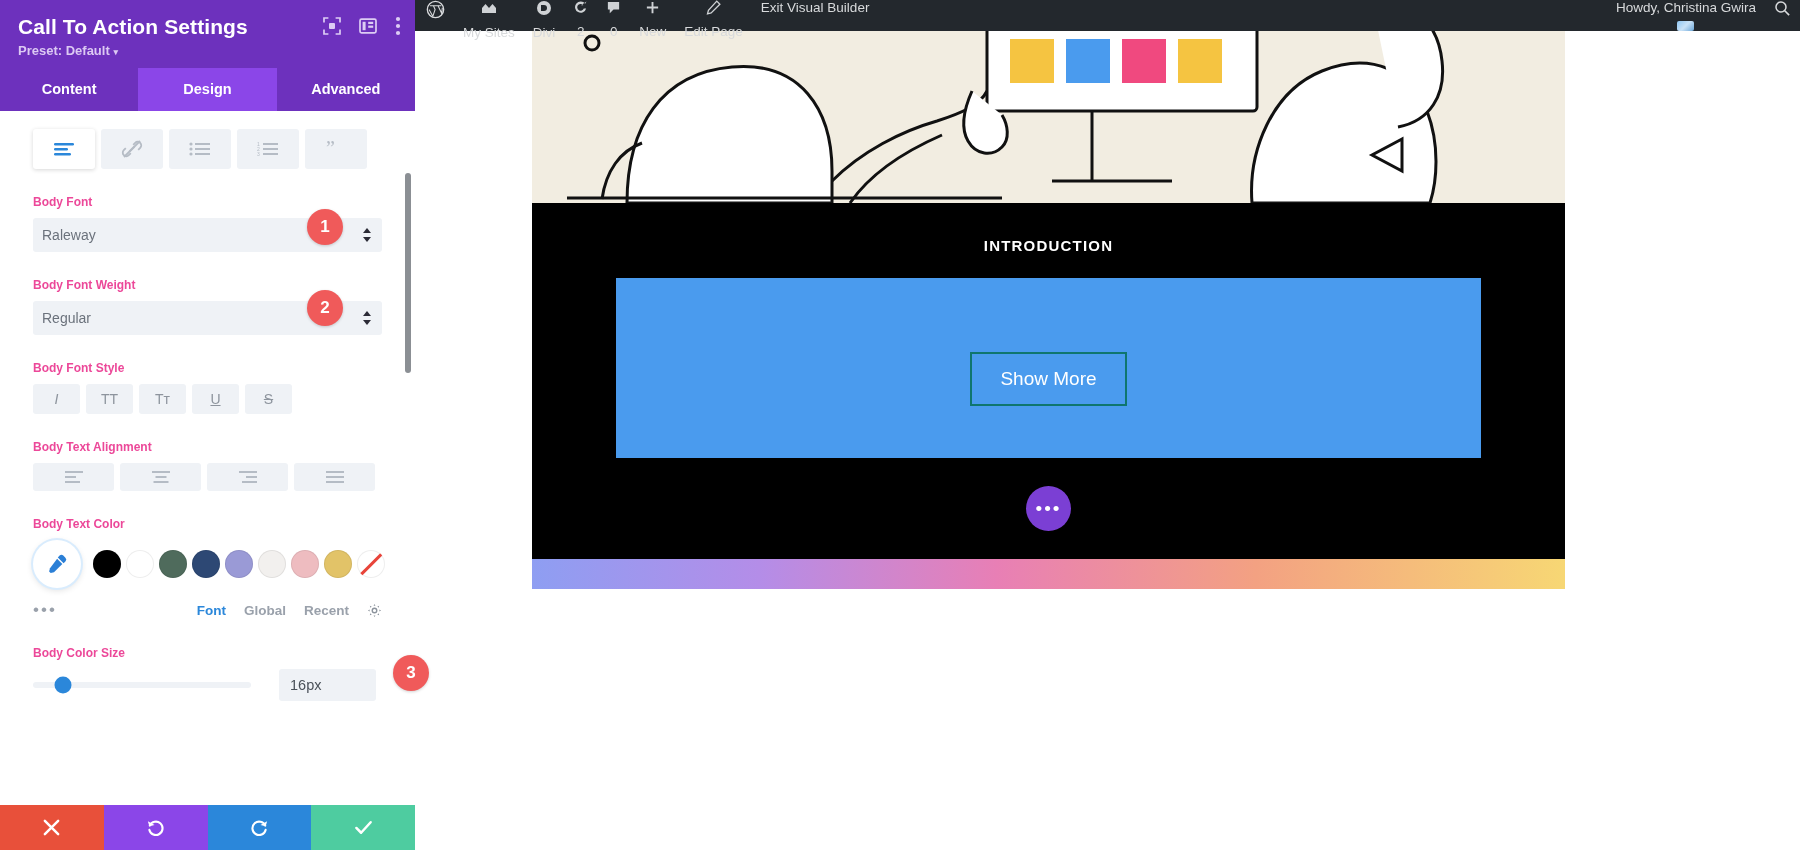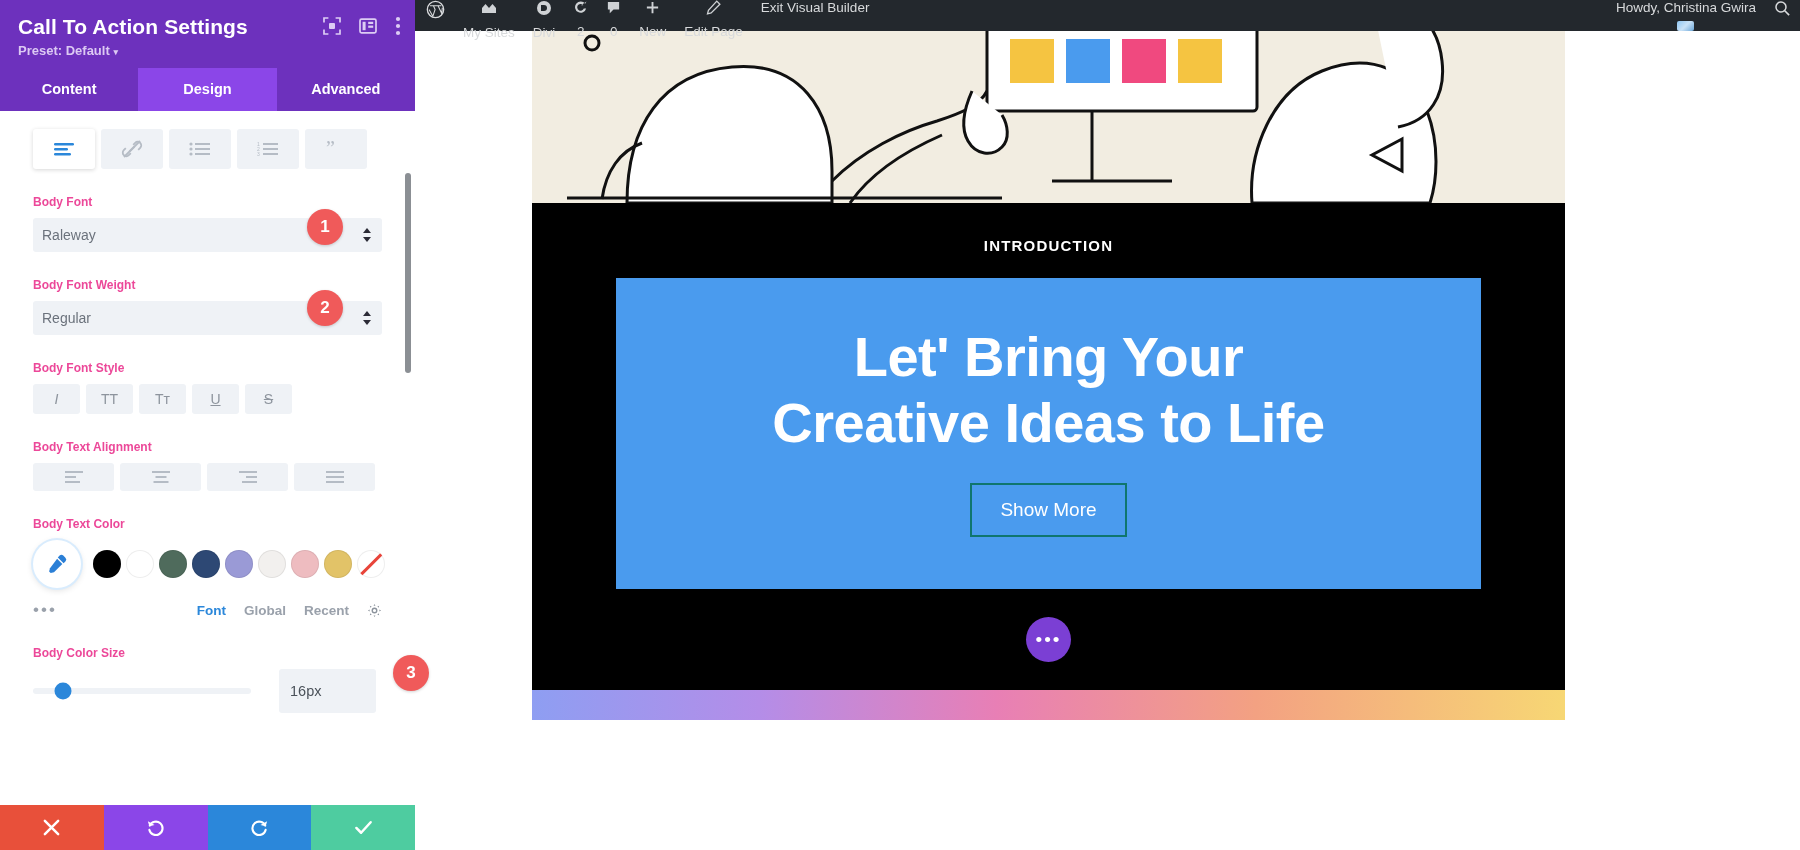--- a/index.html
+++ b/index.html
@@ -197,21 +197,21 @@
     position: absolute;
     left: 30px; top: 50%;
     transform: translate(-50%, -50%);
     width: 17px; height: 17px;
     border-radius: 50%;
     background: #2b87da;
     cursor: pointer;
   }
   .size-input {
     margin-left: 28px;
-    width: 97px; height: 44px;
+    width: 97px; height: 32px;
     background: #eff2f6;
     border-radius: 3px;
     display: flex; align-items: center;
     padding-left: 11px;
     font-size: 14.5px; color: #4a5159;
     cursor: text;
   }
 
   
   .panel-actions {
@@ -372,24 +372,20 @@
 
           <path d="M440 60 C432 78 428 96 436 110 C444 124 460 126 470 116 C478 108 476 94 470 84" fill="#ffffff" stroke="#111" stroke-width="3"></path>
 
           <path d="M870 108 L840 124 L870 140 Z" fill="#ffffff" stroke="#111" stroke-width="3"></path>
         </svg>
       </div>
 
       <div class="section-intro">INTRODUCTION</div>
 
       <div class="cta-card">
-        <div class="cta-h1">
-          <div>Let' Bring Your</div>
-          <div>Creative Ideas to Life</div>
-        </div>
         <div class="cta-btn">Show More</div>
       </div>
 
       <div class="dots-fab">•••</div>
 
       <div class="gradient-strip"></div>
     </div>
   </div>
 
   <div class="adminbar">

